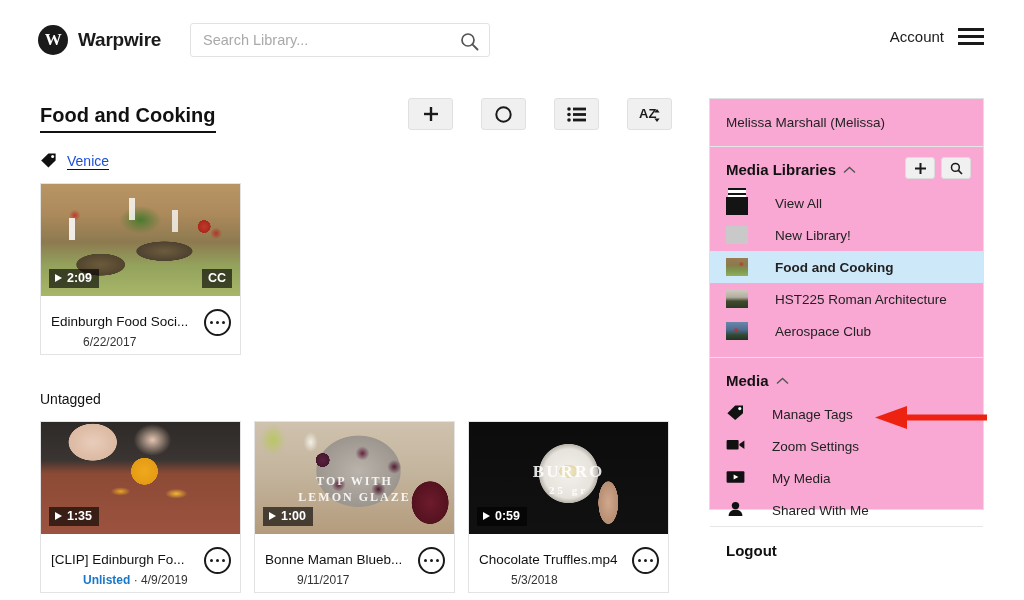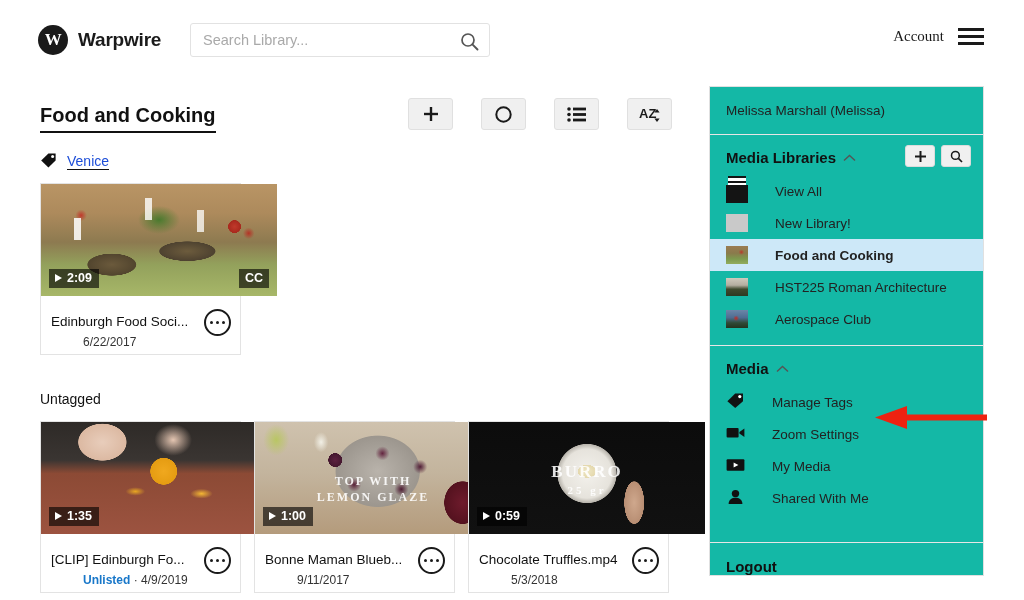--- a/index.html
+++ b/index.html
@@ -38,21 +38,21 @@
   #search-input {
     border: none; outline: none; background: transparent;
     font-size: 14.5px; color: #333;
     padding-left: 12px; width: 250px; height: 100%;
     font-family: "Liberation Sans", sans-serif;
   }
   #search-input::placeholder { color: #a9a9a9; }
   #search-icon { position: absolute; right: 10px; top: 8px; }
   #account-area {
     position: absolute; right: 40px; top: 28px;
-    display: flex; align-items: flex-start; gap: 14px; font-family: Liberation Serif, serif;
+    display: flex; align-items: flex-start; gap: 14px;
   }
   #account-label { font-size: 15px; color: #1a1a1a; }
   #hamburger { display: flex; flex-direction: column; gap: 4px; cursor: pointer; }
   #hamburger i { display: block; width: 26px; height: 3px; background: #1a1a1a; }
 
   
   #main { position: absolute; left: 0; top: 80px; width: 700px; height: 520px; }
 
   #page-title {
     position: absolute; left: 40px; top: 24px;
@@ -77,21 +77,21 @@
     font-size: 14px; color: #1d4ed8;
     border-bottom: 1px solid #111; line-height: 1.1;
   }
   .plain-label { position: absolute; left: 40px; font-size: 14px; color: #111; }
 
   
   .card {
     position: absolute; width: 201px;
     border: 1px solid #e3e3e3; background: #fff;
   }
-  .thumb { position: relative; width: 236px; height: 112px; overflow: hidden; }
+  .thumb { position: relative; width: 199px; height: 112px; overflow: hidden; }
   .dur {
     position: absolute; left: 8px; bottom: 8px;
     background: rgba(0,0,0,0.62); color: #fff;
     font-size: 12.5px; font-weight: bold;
     padding: 2px 7px 3px 6px; display: flex; align-items: center; gap: 5px;
   }
   .dur .play {
     width: 0; height: 0; border-left: 7px solid #fff;
     border-top: 4.5px solid transparent; border-bottom: 4.5px solid transparent;
   }
@@ -169,23 +169,23 @@
     width: 100%; height: 100%;
     background:
       radial-gradient(ellipse 13px 9px at 50% 44%, #efe7c4 0%, #e4d8ad 70%, transparent 72%),
       radial-gradient(circle 34px at 50% 46%, #f3f1ec 0%, #e6e3dc 72%, #b9b5ad 86%, transparent 88%),
       radial-gradient(ellipse 14px 30px at 70% 72%, #cfa88d 0%, #b88e73 70%, transparent 72%),
       linear-gradient(180deg, #0c0c0c 0%, #111 100%);
   }
 
   
   #sidebar {
-    position: absolute; left: 709px; top: 86px;
-    width: 275px; height: 490px;
-    background: #14b8a6; border: 1px solid #e0e0e0;
+    position: absolute; left: 709px; top: 98px;
+    width: 275px; height: 412px;
+    background: #f9a8d4; border: 1px solid #e0e0e0;
   }
   #sb-user {
     height: 48px; display: flex; align-items: center;
     padding-left: 16px; font-size: 13.5px; color: #222;
     border-bottom: 1px solid #e6e6e6;
   }
   .sb-section-head {
     display: flex; align-items: center; gap: 7px;
     padding: 14px 0 9px 16px; font-size: 15px; font-weight: bold; color: #111;
     position: relative;
@@ -200,21 +200,21 @@
   .sb-thumb { width: 22px; height: 18px; flex: 0 0 22px; }
   .sb-divider { border-top: 1px solid #e6e6e6; margin-top: 10px; }
   #lib-actions { position: absolute; right: 12px; top: 10px; display: flex; gap: 6px; }
   .sq-btn {
     width: 30px; height: 22px; background: #f0f0f0;
     border: 1px solid #dcdcdc; border-radius: 3px;
     display: flex; align-items: center; justify-content: center; cursor: pointer;
   }
   #sb-logout {
     padding: 15px 0 0 16px; font-size: 15px; font-weight: bold; color: #111;
-    border-top: 1px solid #e6e6e6; margin-top: 28px; cursor: pointer;
+    border-top: 1px solid #e6e6e6; margin-top: 0; cursor: pointer;
   }
 
   .thumb-viewall {
     background: #141414;
     box-shadow: 0 -4px 0 -2px #fff, 0 -6px 0 -2px #141414, 0 -9px 0 -2px #fff, 0 -11px 0 -2px #141414;
     margin-top: 5px;
   }
   .thumb-grey { background: #c9c9c9; }
   .thumb-food {
     background:

